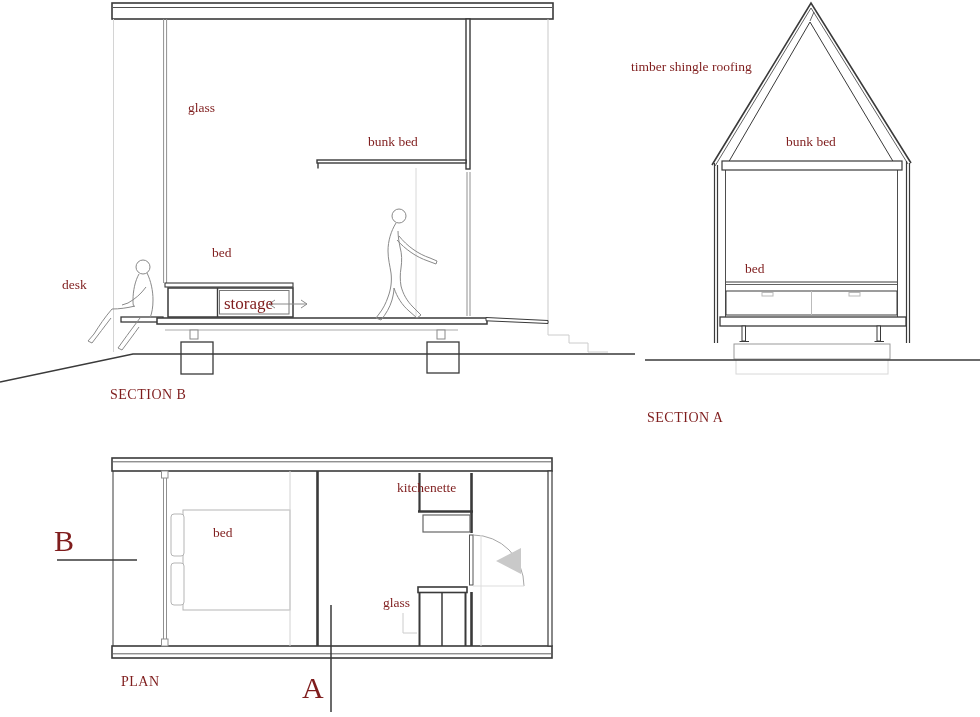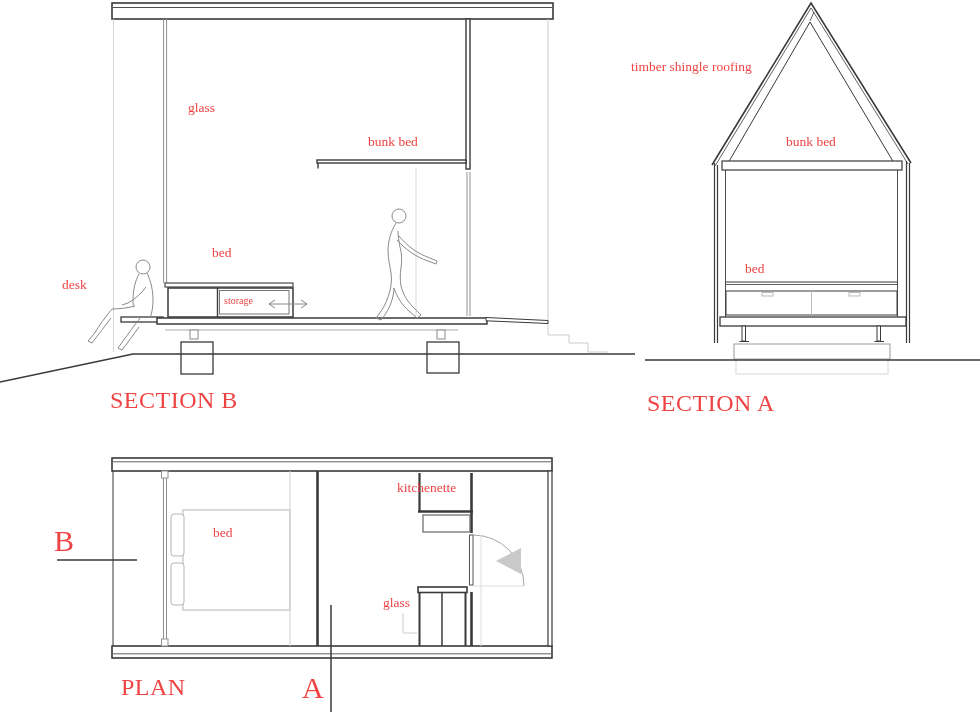--- a/index.html
+++ b/index.html
@@ -1,23 +1,23 @@
 <!DOCTYPE html>
 <html><head>
 <meta charset="utf-8">
 <style>
   html,body{margin:0;padding:0;background:#ffffff;}
   .canvas{position:relative;width:980px;height:717px;background:#ffffff;overflow:hidden;
           font-family:"Liberation Serif",serif;}
   svg{position:absolute;left:0;top:0;}
-  .label{position:absolute;font-family:"Liberation Serif",serif;color:#ef4444;
+  .label{position:absolute;font-family:"Liberation Serif",serif;color:#7f1d1d;
          font-size:13.5px;white-space:nowrap;line-height:1.1;}
-  .title{font-size:24px;letter-spacing:.5px;}
+  .title{font-size:14px;letter-spacing:.5px;}
   .marker{font-size:30px;}
-  .small{font-size:10px;}
+  .small{font-size:17px;}
 </style>
 </head>
 <body>
 
 <div class="canvas">
 
 <svg width="980" height="717" viewBox="0 0 980 717">
 
   <g stroke="#3a3a3a" fill="none">
 
@@ -199,21 +199,21 @@
 <span class="label" style="left:188px;top:101px">glass</span>
 <span class="label" style="left:368px;top:135px">bunk bed</span>
 <span class="label" style="left:212px;top:246px">bed</span>
 <span class="label" style="left:62px;top:278px">desk</span>
 <span class="label small" style="left:224px;top:295px">storage</span>
 <span class="label title" style="left:110px;top:387px">SECTION B</span>
 
 <span class="label" style="left:631px;top:60px">timber shingle roofing</span>
 <span class="label" style="left:786px;top:135px">bunk bed</span>
 <span class="label" style="left:745px;top:262px">bed</span>
-<span class="label title" style="left:647px;top:390px">SECTION A</span>
+<span class="label title" style="left:647px;top:410px">SECTION A</span>
 
 <span class="label" style="left:397px;top:481px">kitchenette</span>
 <span class="label" style="left:213px;top:526px">bed</span>
 <span class="label" style="left:383px;top:596px">glass</span>
 <span class="label marker" style="left:54px;top:524px">B</span>
 <span class="label marker" style="left:302px;top:671px">A</span>
 <span class="label title" style="left:121px;top:674px">PLAN</span>
 
 </div>
 

